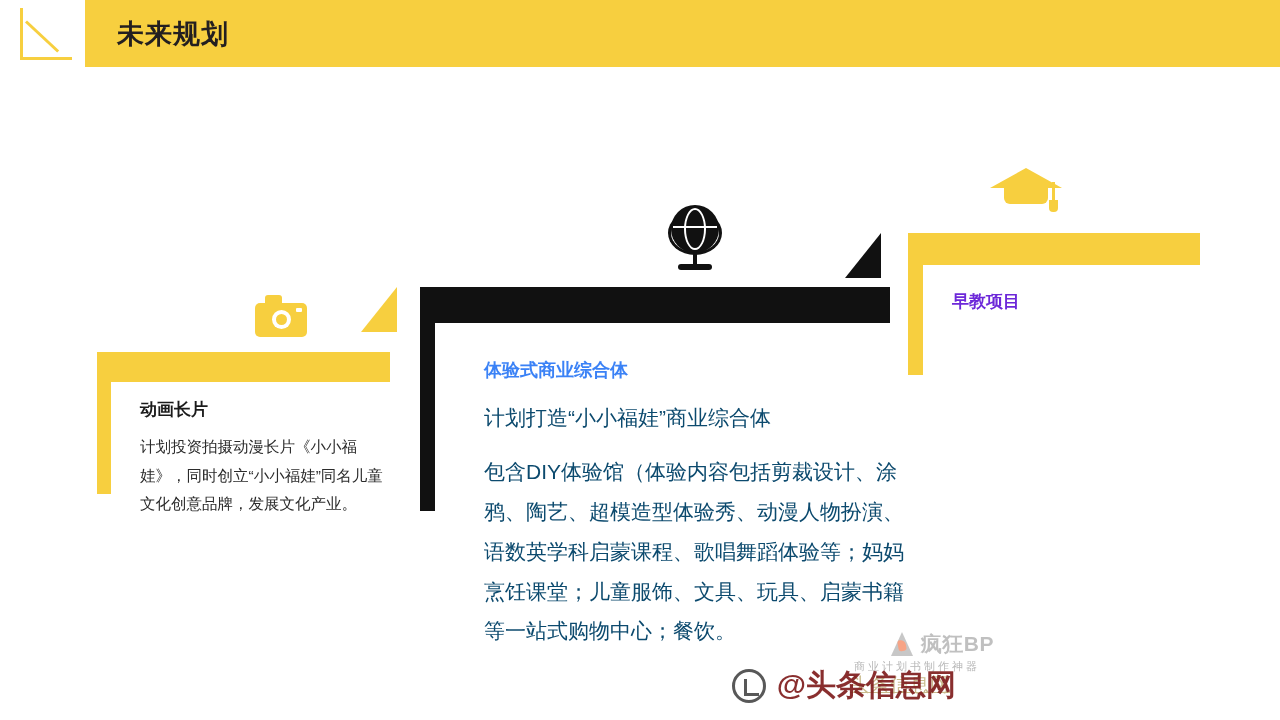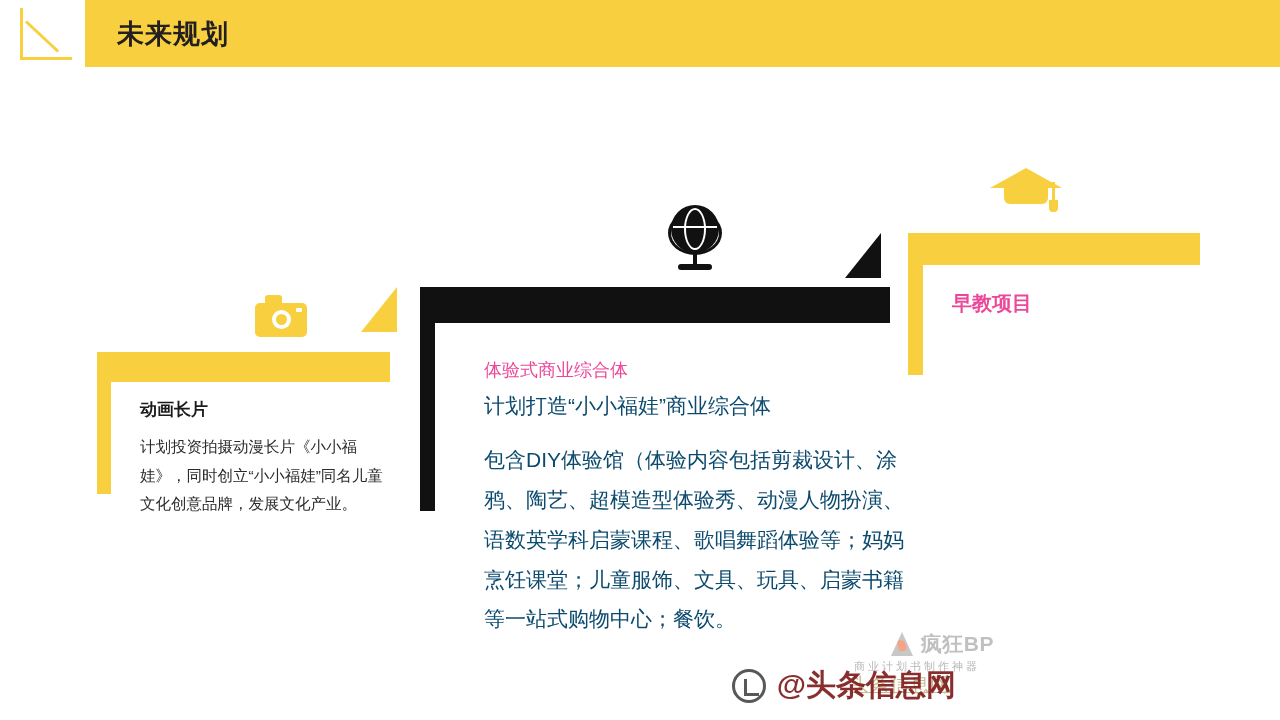--- a/index.html
+++ b/index.html
@@ -146,23 +146,23 @@
     width: 15px; height: 224px;
     background: #111111;
   }
   .card-center-body {
     position: absolute;
     left: 484px; top: 358px;
     width: 425px;
   }
   .card-center-body h3 {
     font-size: 18px;
-    font-weight: normal;
-    color: #ec4899;
-    margin-bottom: 4px;
+    font-weight: bold;
+    color: #3b82f6;
+    margin-bottom: 16px;
   }
   .card-center-body p {
     font-size: 21px;
     line-height: 1.9;
     color: #0c4a6e;
   }
   .card-center-body p + p { margin-top: 14px; }
   .icon-globe {
     position: absolute;
     left: 668px; top: 205px;
@@ -233,23 +233,23 @@
     left: 908px; top: 233px;
     width: 15px; height: 142px;
     background: #f7cf3f;
   }
   .card-right-body {
     position: absolute;
     left: 952px; top: 290px;
     width: 240px;
   }
   .card-right-body h3 {
-    font-size: 20px;
-    font-weight: bold;
-    color: #ec4899;
+    font-size: 17px;
+    font-weight: bold;
+    color: #6d28d9;
     margin-bottom: 12px;
   }
   .card-right-body p {
     font-size: 15.5px;
     line-height: 1.85;
     color: #2b2b2b;
   }
   .icon-cap {
     position: absolute;
     left: 990px; top: 168px;

